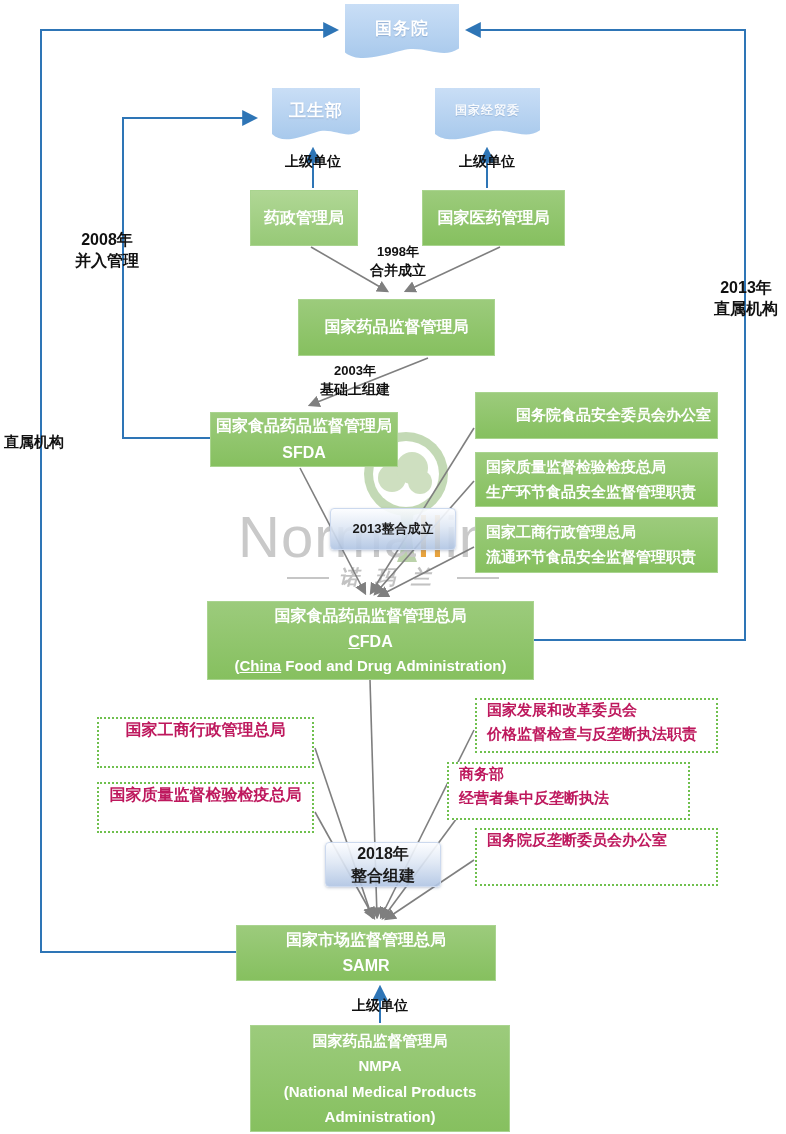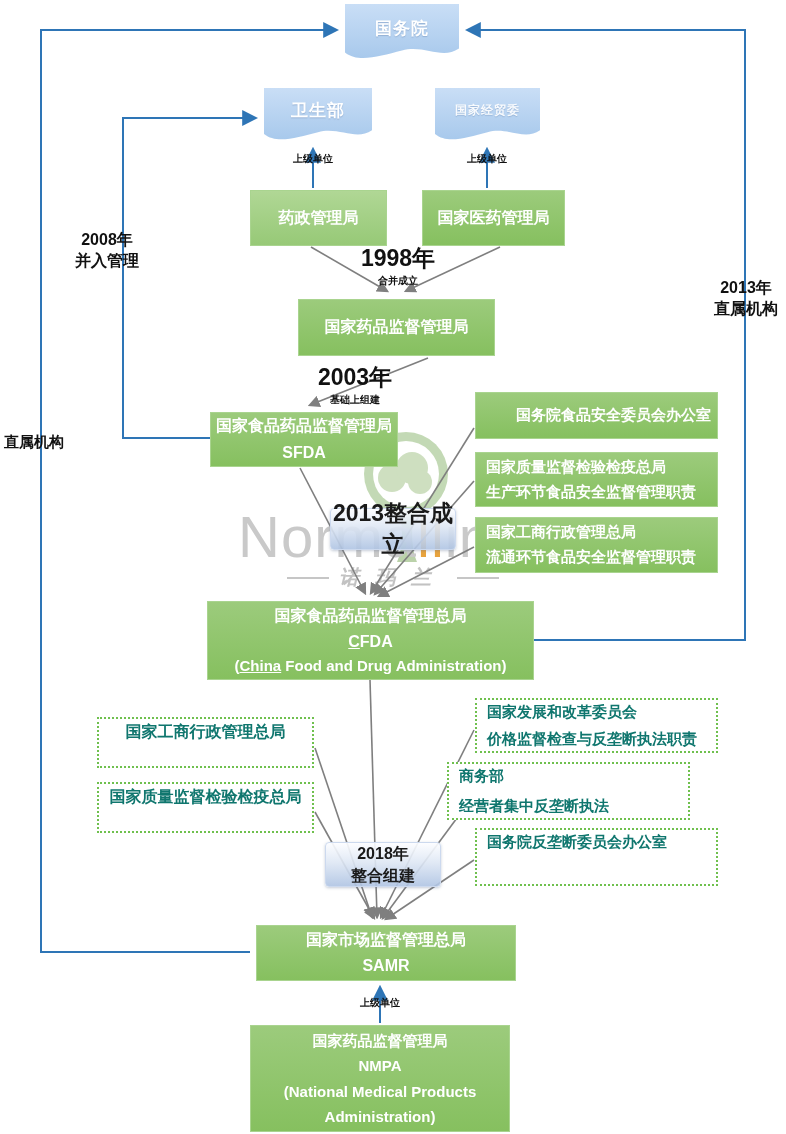--- a/index.html
+++ b/index.html
@@ -12,41 +12,41 @@
   .node{position:absolute;z-index:2;box-sizing:border-box;}
   .gbox{
     background:linear-gradient(180deg,#9ccb7c 0%,#86c05f 100%);
     border:1px solid #a9d48f;color:#fff;font-weight:bold;
     display:flex;flex-direction:column;align-items:center;justify-content:center;
     text-align:center;line-height:1.65;
   }
   .gbox.light{background:linear-gradient(180deg,#b0d795 0%,#97c977 100%);}
   .gbox.leftalign{align-items:flex-start;text-align:left;padding-left:10px;padding-right:4px;}
   .dbox{
-    background:#fff;border:2px dotted #6fc04e;color:#0f766e;font-weight:bold;
-    display:flex;flex-direction:column;align-items:center;justify-content:space-between;
-    text-align:center;line-height:1.6;
+    background:#fff;border:2px dotted #6fc04e;color:#be185d;font-weight:bold;
+    display:flex;flex-direction:column;align-items:center;justify-content:flex-start;
+    text-align:center;line-height:1.6;font-family:Liberation Mono, monospace;
   }
   .dbox.leftalign{align-items:flex-start;text-align:left;padding-left:10px;padding-right:4px;}
   .tape{display:flex;align-items:center;justify-content:center;}
   .tape svg{position:absolute;left:0;top:0;width:100%;height:100%;}
   .tape-label{
     position:relative;color:#fff;font-weight:bold;font-size:17px;z-index:1;
     padding-bottom:12px;text-shadow:0 1px 1px rgba(120,150,190,.55);letter-spacing:1px;
   }
   .year-box{
     position:absolute;z-index:3;border-radius:4px;box-sizing:border-box;
     background:linear-gradient(180deg,rgba(252,253,255,.92) 0%,rgba(222,231,244,.9) 45%,rgba(175,196,227,.9) 100%);
     border:1px solid #ccd9ee;box-shadow:0 1px 3px rgba(90,110,140,.35);
     display:flex;flex-direction:column;align-items:center;justify-content:center;
     color:#1a1a1a;font-weight:bold;text-align:center;line-height:1.35;
   }
   
   .elabel{position:absolute;z-index:4;font-weight:bold;color:#111;text-align:center;line-height:1.3;}
-  .fs17{font-size:23px}.fs16{font-size:16px}.fs15{font-size:15px}.fs14{font-size:10px}
+  .fs17{font-size:13px}.fs16{font-size:16px}.fs15{font-size:15px}.fs14{font-size:14px}
   .u{text-decoration:underline;}
   
   .wm{position:absolute;left:0;top:0;z-index:0;width:100%;height:100%;pointer-events:none;}
   .wm-tree{position:absolute;left:356px;top:430px;width:100px;height:136px;opacity:.6;}
   .wm-brand{
     position:absolute;left:238px;top:503px;font-size:58px;color:#c9c9c9;
     letter-spacing:1px;white-space:nowrap;
   }
   .wm-mid{color:#e8a33d;}
   .wm-cn{
@@ -117,34 +117,34 @@
     <line x1="474" y1="795" x2="383" y2="918" stroke="#7f7f7f" stroke-width="1.6" marker-end="url(#mGray)"></line>
     <line x1="474" y1="860" x2="386" y2="919" stroke="#7f7f7f" stroke-width="1.6" marker-end="url(#mGray)"></line>
   </svg>
 
   <div class="node tape" style="left:345px;top:4px;width:114px;height:60px;">
     <svg viewBox="0 0 120 62" preserveAspectRatio="none">
       <path d="M0,0 H120 V46 C102,58 84,42 60,48 C36,54 14,61 0,50 Z" fill="url(#tapeGrad)"></path>
     </svg>
     <span class="tape-label">国务院</span>
   </div>
-  <div class="node tape" style="left:264px;top:88px;width:108px;height:57px;">
+  <div class="node tape" style="left:272px;top:88px;width:88px;height:57px;">
     <svg viewBox="0 0 120 62" preserveAspectRatio="none">
       <path d="M0,0 H120 V46 C102,58 84,42 60,48 C36,54 14,61 0,50 Z" fill="url(#tapeGrad)"></path>
     </svg>
     <span class="tape-label">卫生部</span>
   </div>
   <div class="node tape" style="left:435px;top:88px;width:105px;height:57px;">
     <svg viewBox="0 0 120 62" preserveAspectRatio="none">
       <path d="M0,0 H120 V46 C102,58 84,42 60,48 C36,54 14,61 0,50 Z" fill="url(#tapeGrad)"></path>
     </svg>
     <span class="tape-label" style="font-size:12px;opacity:.9;">国家经贸委</span>
   </div>
 
-  <div class="node gbox light fs16" style="left:250px;top:190px;width:137px;height:56px;">
+  <div class="node gbox light fs16" style="left:250px;top:190px;width:108px;height:56px;">
     <span>药政管理局</span>
   </div>
   <div class="node gbox fs16" style="left:422px;top:190px;width:143px;height:56px;">
     <span>国家医药管理局</span>
   </div>
   <div class="node gbox fs16" style="left:298px;top:299px;width:197px;height:57px;">
     <span>国家药品监督管理局</span>
   </div>
   <div class="node gbox fs16" style="left:210px;top:412px;width:188px;height:55px;">
     <span>国家食品药品监督管理局</span>
@@ -180,21 +180,21 @@
     <span>价格监督检查与反垄断执法职责</span>
   </div>
   <div class="node dbox leftalign fs15" style="left:447px;top:762px;width:243px;height:58px;">
     <span>商务部</span>
     <span>经营者集中反垄断执法</span>
   </div>
   <div class="node dbox leftalign fs15" style="left:475px;top:828px;width:243px;height:58px;">
     <span>国务院反垄断委员会办公室</span>
   </div>
 
-  <div class="node gbox fs16" style="left:256px;top:925px;width:260px;height:56px;">
+  <div class="node gbox fs16" style="left:236px;top:925px;width:260px;height:56px;">
     <span>国家市场监督管理总局</span>
     <span>SAMR</span>
   </div>
   <div class="node gbox fs15" style="left:250px;top:1025px;width:260px;height:107px;line-height:1.7;">
     <span>国家药品监督管理局</span>
     <span>NMPA</span>
     <span>(National Medical Products</span>
     <span>Administration)</span>
   </div>
 

